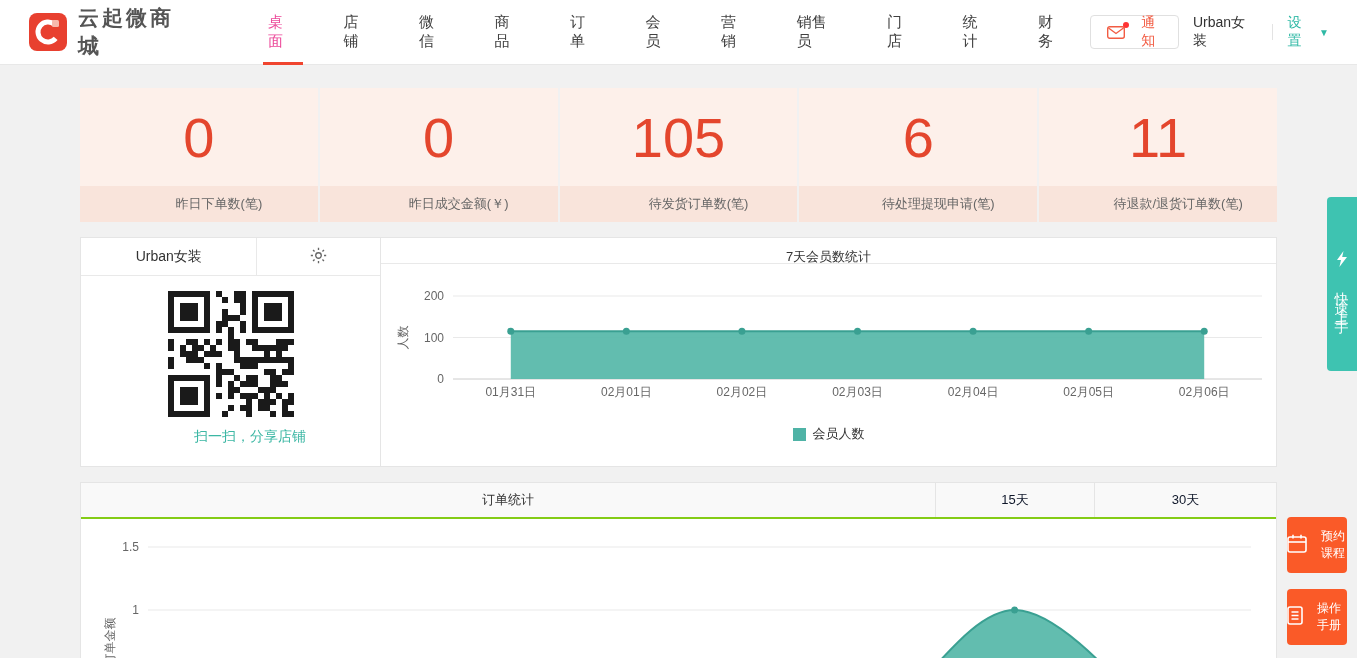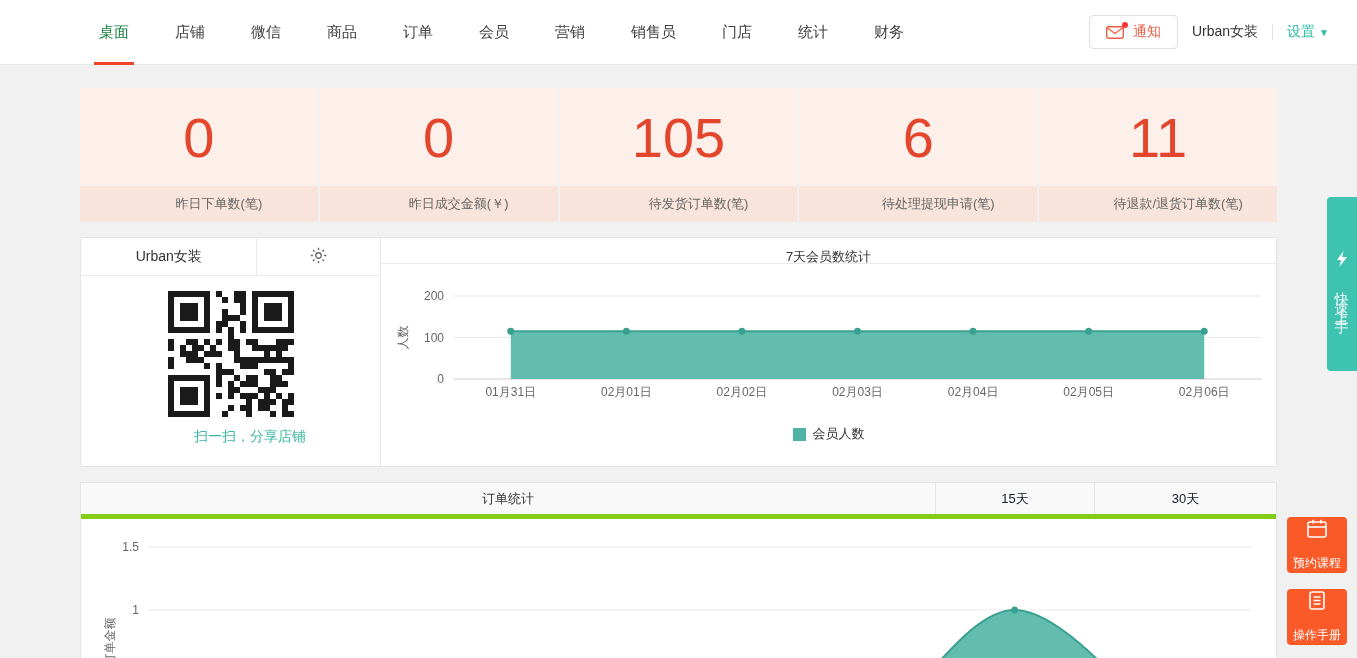--- a/index.html
+++ b/index.html
@@ -6,21 +6,21 @@
   html,body { width:1357px; height:658px; overflow:hidden; }
   body { background:#f1f1f1; font-family:"Liberation Sans","DejaVu Sans",sans-serif; color:#333; }
 
   
   .topbar { height:65px; background:#fff; border-bottom:1px solid #e8e8e8; display:flex; align-items:center; padding:0 28px; }
   .brand { display:flex; align-items:center; gap:10px; }
   .logo { width:40px; height:40px; display:inline-block; }
   .brand-name { font-size:21px; font-weight:600; color:#555; letter-spacing:3px; }
   .nav { display:flex; margin-left:48px; height:65px; }
   .nav-item { position:relative; display:flex; align-items:center; height:65px; padding:0 23px; font-size:15px; color:#404040; cursor:pointer; text-decoration:none; }
-  .nav-item.active { color:#15803d; }
+  .nav-item.active { color:#ec4899; }
   .nav-item.active::after { content:''; position:absolute; left:50%; transform:translateX(-50%); bottom:0; width:40px; height:3px; background:#f0452f; }
   .topbar-right { margin-left:auto; display:flex; align-items:center; gap:14px; }
   .notify { display:flex; align-items:center; gap:9px; background:#fff; border:1px solid #e0e0e0; border-radius:4px; height:34px; padding:0 16px; color:#f25c43; font-size:14px; cursor:pointer; font-family:inherit; }
   .mail-icon { position:relative; display:inline-block; width:18px; height:13px; }
   .mail-icon .dot { position:absolute; top:-4px; right:-4px; width:6px; height:6px; background:#f33; border-radius:50%; }
   .shop-name { font-size:14px; color:#333; }
   .vdiv { width:1px; height:16px; background:#e3e3e3; }
   .settings { display:flex; align-items:center; gap:4px; color:#2fb9a5; font-size:14px; cursor:pointer; text-decoration:none; }
   .caret { font-size:10px; }
 
@@ -42,42 +42,52 @@
   .qr-wrap { display:flex; justify-content:center; margin-top:15px; }
   .share { text-align:center; color:#3cb7a4; font-size:14px; margin-top:11px;margin-left:39px; }
   .member-right { flex:1; min-width:0; }
   .member-right-header { height:26px; line-height:38px; text-align:center; border-bottom:1px solid #e9e9e9; font-size:13px; color:#333; }
   .chart1wrap { padding-top:4px; }
   .legend { display:flex; justify-content:center; align-items:center; gap:7px; margin-top:3px; }
   .legend .sw { width:13px; height:13px; background:#4fb3a6; }
   .legend .lt { font-size:13px; color:#333; }
 
   
-  .order-header { height:36px; display:flex; background:#f9f9f9; border-bottom:5px solid #84cc16; }
+  .order-header { height:36px; display:flex; background:#f9f9f9; border-bottom:2px solid #84cc16; }
   .order-title { flex:1; display:flex; align-items:center; justify-content:center; font-size:13px; color:#333; border-right:1px solid #e5e5e5; }
   .order-tabs { display:flex; }
   .order-tab { width:180px; display:flex; align-items:center; justify-content:center; font-size:13px; color:#0f172a; border-right:1px solid #e5e5e5; cursor:pointer; }
   .order-tab:first-child { width:159px; }
   .order-tab:last-child { border-right:none; width:181px; }
   .order-tab.active { color:#2fb9a5; background:#fff; }
   .chart2wrap { position:relative; }
 
   
   .quick-start { position:fixed; right:0; top:197px; width:30px; height:174px; background:#3ec3b1; color:#fff; border-radius:4px 0 0 4px; display:flex; flex-direction:column; align-items:center; justify-content:center; gap:10px; cursor:pointer; }
   .quick-start .vtext { writing-mode:vertical-lr; font-size:14px; letter-spacing:9px; }
-  .float-btn { position:fixed; right:10px; width:60px; height:56px; background:#fa5a28; border-radius:4px; color:#fff; display:flex; flex-direction:column; align-items:center; justify-content:center; gap:14px; font-size:12px; cursor:pointer; }
+  .float-btn { position:fixed; right:10px; width:60px; height:56px; background:#fa5a28; border-radius:4px; color:#fff; display:flex; flex-direction:row; align-items:center; justify-content:center; gap:14px; font-size:12px; cursor:pointer; }
   .float-btn.course { top:517px; }
   .float-btn.manual { top:589px; }
 
   svg text { font-family:"Liberation Sans","DejaVu Sans",sans-serif; }
 </style>
 </head>
 <body>
 
 <header class="topbar">
+  <div class="brand">
+    <span class="logo">
+      <svg width="40" height="40" viewBox="0 0 40 40">
+        <rect x="1" y="1" width="38" height="38" rx="8" fill="#e8402f"></rect>
+        <circle cx="20" cy="20" r="10" fill="none" stroke="#ffffff" stroke-width="5" stroke-dasharray="47 16" transform="rotate(40 20 20)"></circle>
+        <rect x="24" y="8" width="7" height="7" rx="1.5" fill="#f7b9ad"></rect>
+      </svg>
+    </span>
+    <span class="brand-name">云起微商城</span>
+  </div>
 
   <nav class="nav" id="main-nav">
       <a class="nav-item active">桌面</a>
       <a class="nav-item">店铺</a>
       <a class="nav-item">微信</a>
       <a class="nav-item">商品</a>
       <a class="nav-item">订单</a>
       <a class="nav-item">会员</a>
       <a class="nav-item">营销</a>
       <a class="nav-item">销售员</a>

